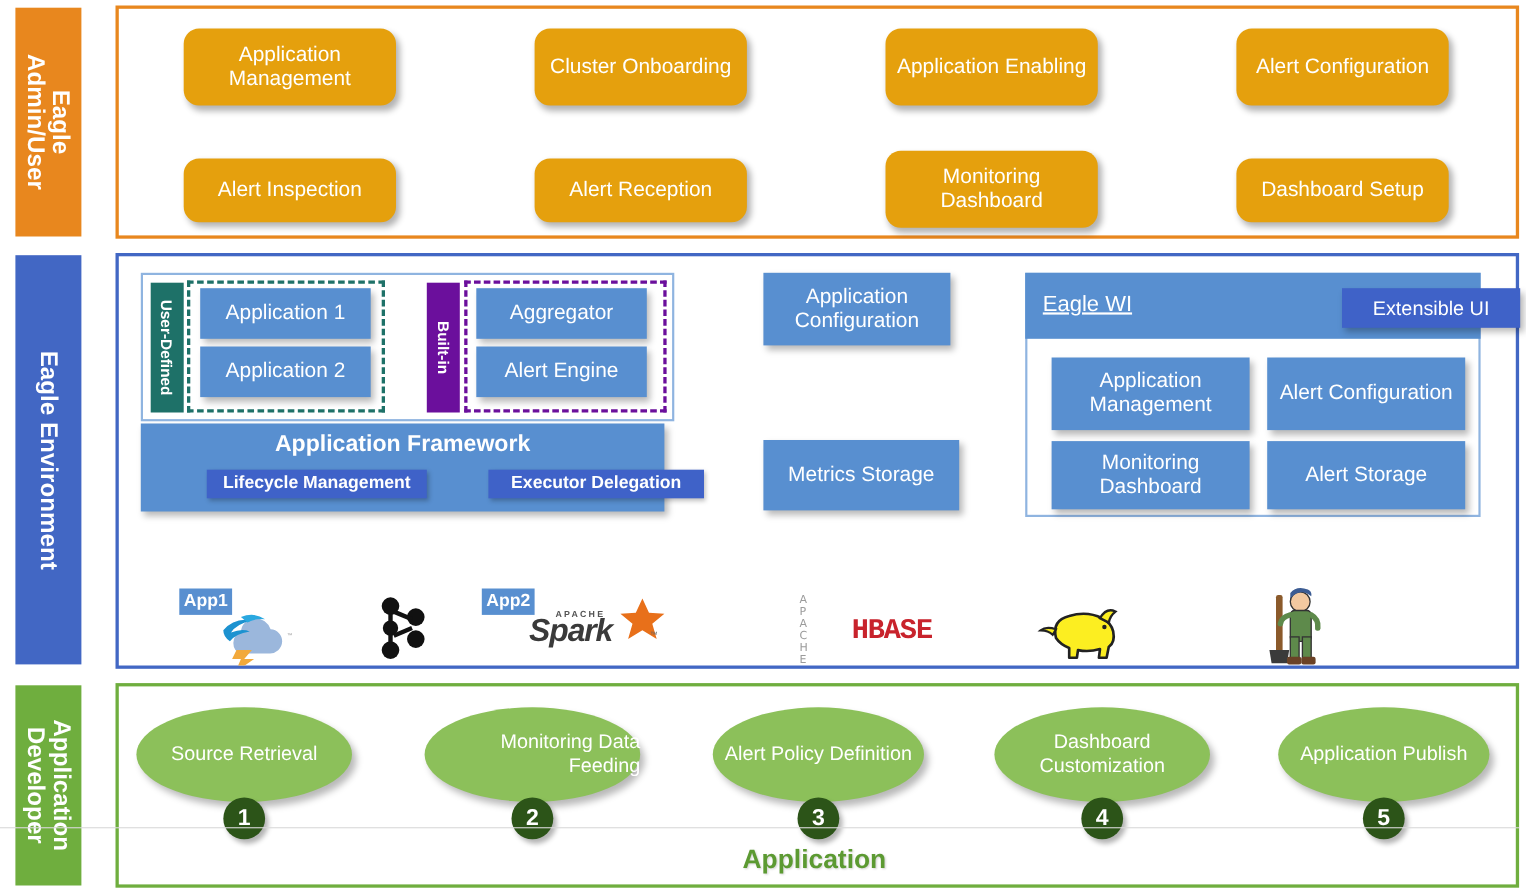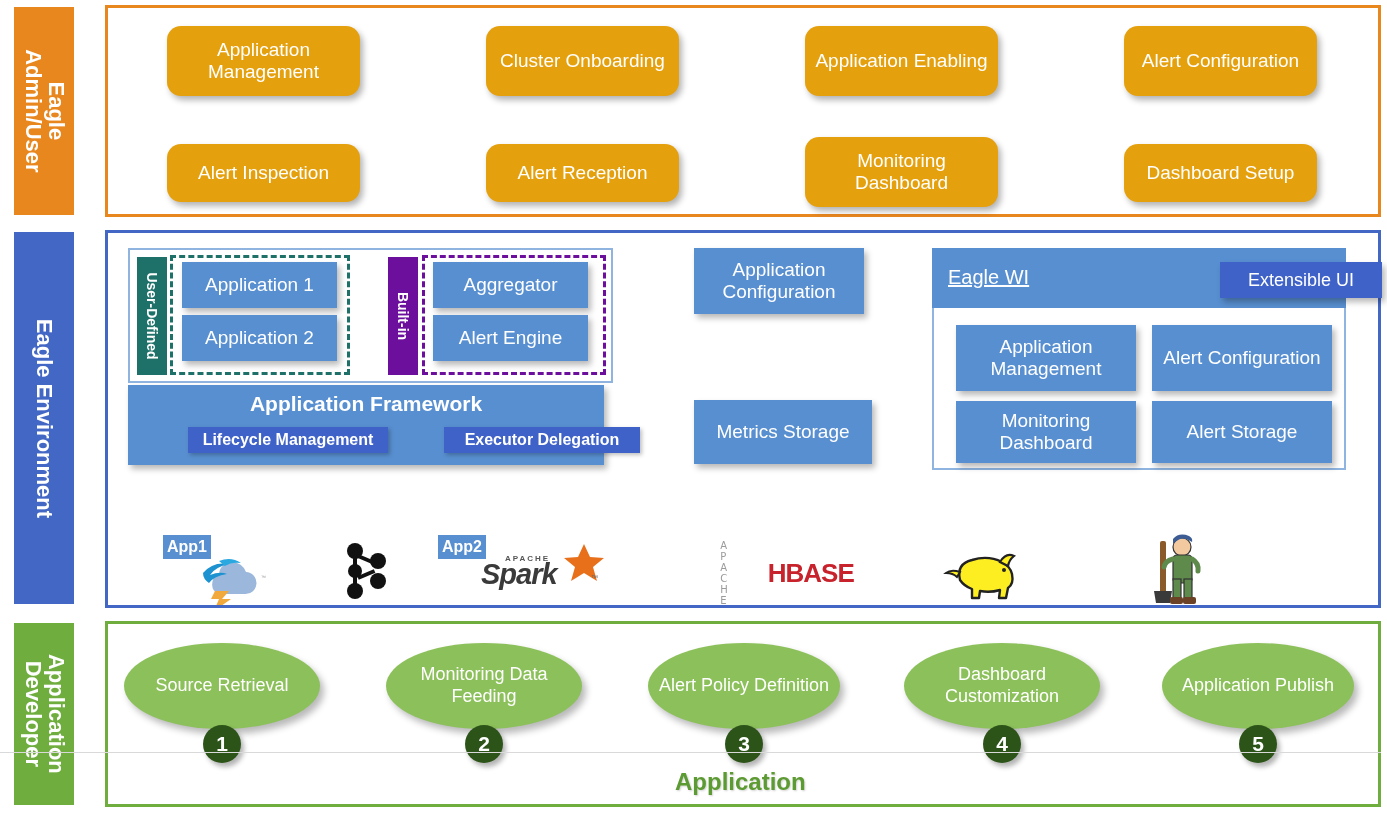--- a/index.html
+++ b/index.html
@@ -46,21 +46,21 @@
        font-size:21px;font-weight:bold;box-shadow:3px 4px 5px rgba(0,0,0,.3);}
 
   
   .svgl{position:absolute;left:0;top:0;width:1387px;height:814px;pointer-events:none;}
   .hairline{position:absolute;border-top:1px solid #d9d9d9;}
   .applabel{position:absolute;color:#5C9A32;font-size:24px;font-weight:bold;
             text-shadow:1px 1px 2px rgba(0,0,0,.18);}
 
   .logo{position:absolute;box-sizing:border-box;display:flex;align-items:center;justify-content:center;}
   .hbase-top{font-family:"DejaVu Sans",sans-serif;font-size:10px;letter-spacing:6px;color:#9b9b9b;}
-  .hbase-main{font-family:Liberation Sans, sans-serif;font-size:26px;font-weight:bold;color:#C8232C;letter-spacing:-1px;}
+  .hbase-main{font-family:Liberation Mono, monospace;font-size:26px;font-weight:bold;color:#C8232C;letter-spacing:-1px;}
   .spark-ap{font-size:8px;letter-spacing:2px;color:#555;font-weight:bold;}
   .spark-main{font-size:29px;font-weight:bold;color:#3a3a3a;font-style:italic;letter-spacing:-1px;}
 </style>
 </head>
 <body>
 
 <svg class="svgl">
   <defs>
     <marker id="ah-o" markerWidth="7" markerHeight="7" refX="1" refY="3.5" orient="auto">
       <polygon points="0,0 7,3.5 0,7" fill="#E5A00D"></polygon>
@@ -309,21 +309,21 @@
     <rect x="28" y="64" width="13" height="7" rx="2" fill="#6B4226"></rect>
     <rect x="41" y="64" width="13" height="7" rx="2" fill="#6B4226"></rect>
     <path d="M31 26 q-8 2 -9 8" stroke="#5E8A4B" stroke-width="5" fill="none" stroke-linecap="round"></path>
     <path d="M50 26 q7 4 6 12" stroke="#5E8A4B" stroke-width="5" fill="none" stroke-linecap="round"></path>
   </svg>
 </div>
 
 <div class="ell" style="left:124px;top:643px;width:196px;height:86px;">
     <span>Source Retrieval</span>
   </div>
-<div class="ell" style="left:386px;top:643px;width:196px;height:86px;">
+<div class="ell" style="left:386px;top:643px;width:196px;height:86px;text-align:right;">
     <span>Monitoring Data Feeding</span>
   </div>
 <div class="ell" style="left:648px;top:643px;width:192px;height:86px;">
     <span>Alert Policy Definition</span>
   </div>
 <div class="ell" style="left:904px;top:643px;width:196px;height:86px;">
     <span>Dashboard Customization</span>
   </div>
 <div class="ell" style="left:1162px;top:643px;width:192px;height:86px;">
     <span>Application Publish</span>

